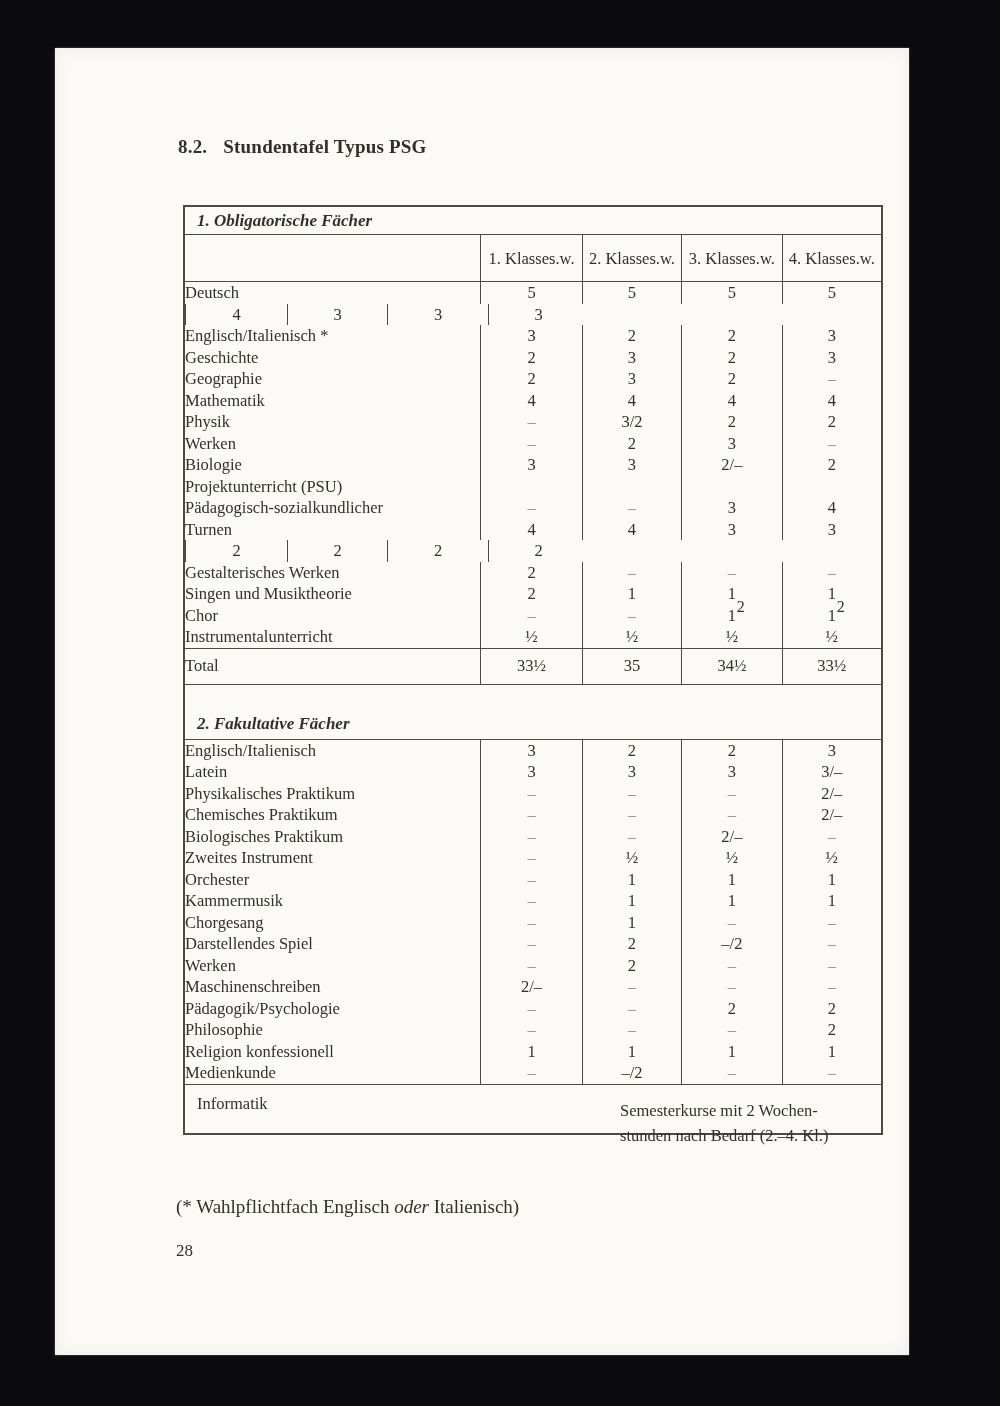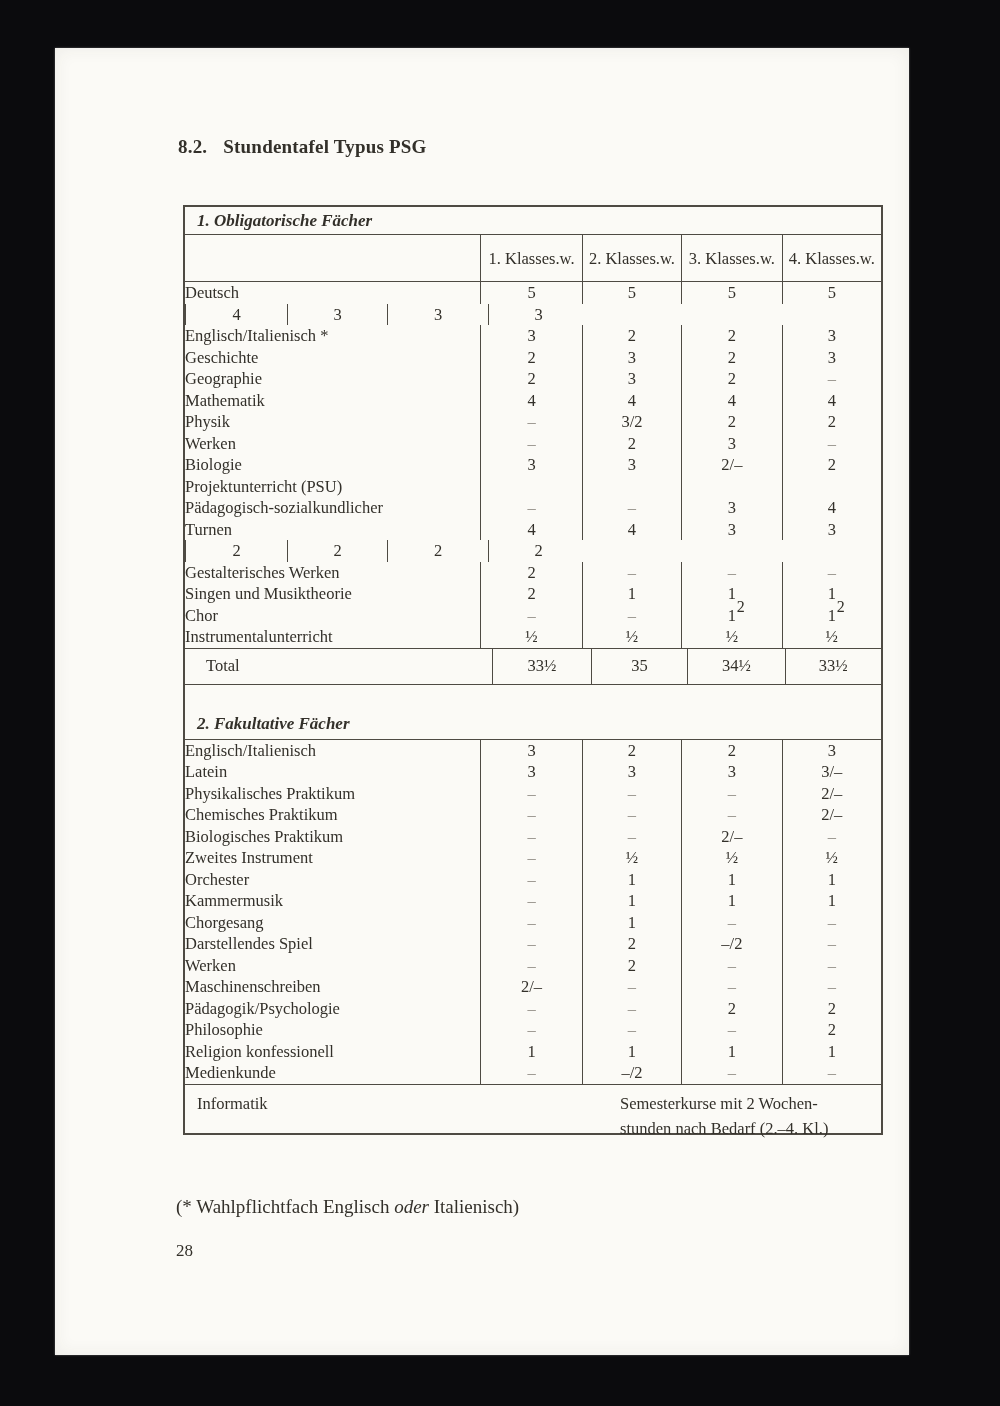--- a/index.html
+++ b/index.html
@@ -112,21 +112,21 @@
     position:relative;
     height:49px;
     border-top:1.5px solid var(--line);
     font-size:16.5px;
     padding-left:23px;
   }
   .informatik-row .ilab{
     position:absolute; left:12px; top:6px; line-height:25px;
   }
   .informatik-row .note{
-    position:absolute; left:435px; top:6px; line-height:25px;
+    position:absolute; left:435px; top:13px; line-height:25px;
   }
   .footnote{
     position:absolute;
     left:121px; top:1148px;
     font-size:19px;
     white-space:nowrap;
   }
   .footnote .it{font-style:italic;}
   .pagenum{
     position:absolute;
@@ -308,21 +308,21 @@
             <div class="">Instrumentalunterricht</div>
           </div>
           <div class="val c1">½</div>
           <div class="val c2">½</div>
           <div class="val c3">½</div>
           <div class="val c4">½</div>
         </div>
       </div>
 
     <div class="total-row">
-      <div class="lab" style="justify-content:center;margin-left:21px;">Total</div>
+      <div class="lab" style="justify-content:center;">Total</div>
     <div class="val c1">33½</div>
         <div class="val c2">35</div>
         <div class="val c3">34½</div>
         <div class="val c4">33½</div>
       </div>
 
     <div class="sec2-title">2. Fakultative Fächer</div>
 
     <div id="s2-rows">
         <div class="row">

